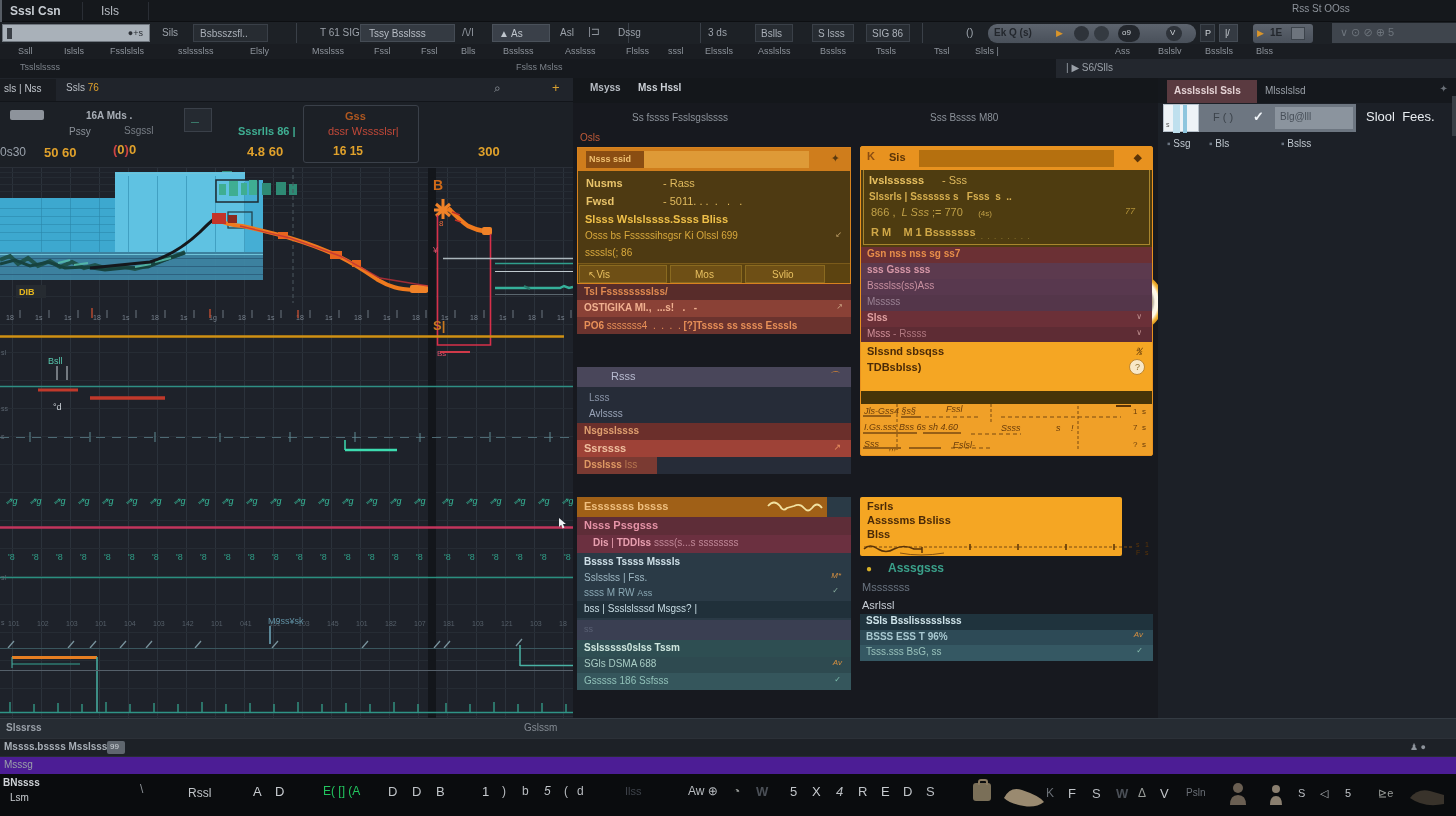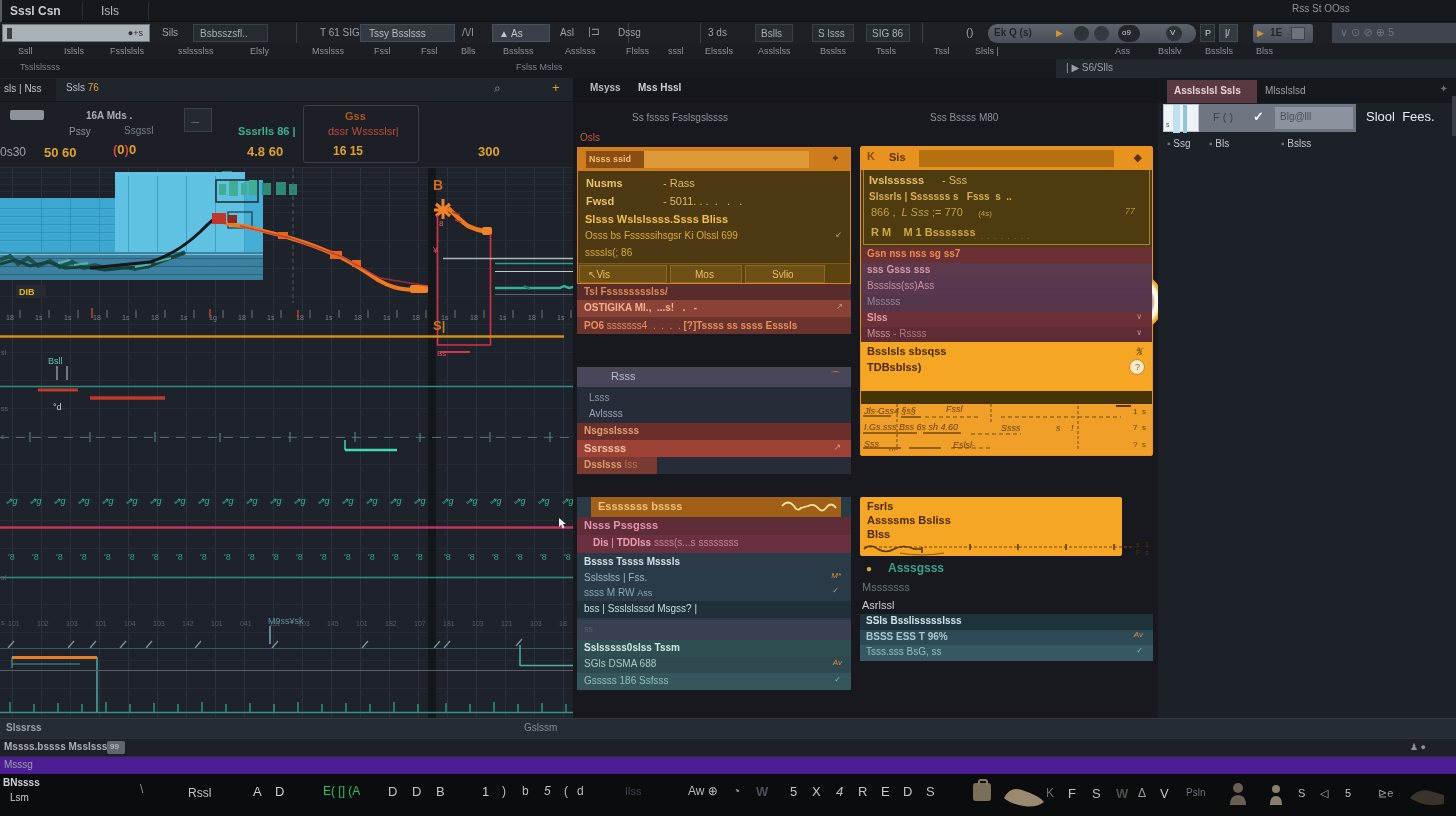--- a/index.html
+++ b/index.html
@@ -460,21 +460,21 @@
   <div class="abs" style="left:0;top:73px;width:274px;height:17px;background:#9e4237;">
       <div class="t" style="left:7px;top:2px;font-size:11px;color:#f0c0a0;font-weight:bold;">Ssrssss</div>
       <div class="t" style="right:10px;top:2px;font-size:9px;color:#e89060;">↗</div>
     </div>
   <div class="abs" style="left:0;top:90px;width:80px;height:17px;background:#7a3a32;">
       <div class="t" style="left:7px;top:2px;font-size:10px;color:#e09a64;font-weight:bold;">Dsslsss <span style="font-weight:normal;color:#b87850;">Iss</span></div>
     </div>
 </div>
 
 <div class="abs" style="left:577px;top:497px;width:274px;height:193px;background:#2a3a46;">
-  <div class="abs" style="left:0;top:0;width:250px;height:20px;background:#a06017;margin-left:14px;">
+  <div class="abs" style="left:0;top:0;width:250px;height:20px;background:#a06017;">
       <div class="t" style="left:7px;top:3px;font-size:11px;color:#f0c080;font-weight:bold;">Esssssss bssss</div>
     <svg class="abs" style="right:4px;top:3px;" width="56" height="15">
         <path d="M1 6 Q7 -1 13 6 Q16 12 20 8 L27 6 Q33 3 37 8 Q41 13 45 8 Q50 1 55 8" stroke="#f2e2a2" stroke-width="1.8" fill="none"></path>
       </svg>
   </div>
   <div class="abs" style="left:0;top:20px;width:274px;height:18px;background:#5e2d38;">
       <div class="t" style="left:7px;top:2px;font-size:11px;color:#e794a8;font-weight:bold;">Nsss Pssgsss</div>
     </div>
   <div class="abs" style="left:0;top:38px;width:274px;height:18px;background:#6b3040;">
       <div class="t" style="left:16px;top:2px;font-size:10px;color:#e8a0b0;"><b>Dis</b> | <b>TDDlss</b> <span style="color:#c08898;">ssss(s...s ssssssss</span></div>
@@ -538,21 +538,21 @@
     </div>
   <div class="abs" style="left:0;top:164px;width:291px;height:16px;background:#6b3038;">
       <div class="t" style="left:6px;top:1px;font-size:10px;color:#e0a0a0;font-weight:bold;">Slss</div>
       <div class="t" style="right:10px;top:1px;font-size:8px;color:#c09090;">∨</div>
     </div>
   <div class="abs" style="left:0;top:180px;width:291px;height:15px;background:#5e2c34;">
       <div class="t" style="left:6px;top:1px;font-size:10px;color:#d09098;">Msss <span style="color:#b07880;">- Rssss</span></div>
       <div class="t" style="right:10px;top:1px;font-size:8px;color:#c09090;">∨</div>
     </div>
   <div class="abs" style="left:0;top:195px;width:291px;height:49px;background:#f5a623;">
-    <div class="t" style="left:6px;top:3px;font-size:11px;color:#4a2a08;font-weight:bold;">Bsslsls sbsqss</div>
+    <div class="t" style="left:6px;top:3px;font-size:11px;color:#4a2a08;font-weight:bold;">Slssnd sbsqss</div>
     <div class="t" style="right:10px;top:2px;font-size:10px;color:#5a3408;font-style:italic;">℁</div>
     <div class="t" style="left:6px;top:19px;font-size:11px;color:#4a2a08;font-weight:bold;">TDBsblss)</div>
     <div class="abs" style="right:7px;top:17px;width:16px;height:16px;border-radius:8px;background:#f8e8c8;border:1px solid #c08830;">
         <div class="t" style="left:5px;top:2px;font-size:9px;color:#907030;">?</div>
       </div>
   </div>
   <div class="abs" style="left:0;top:244px;width:291px;height:13px;background:#463408;"></div>
   <div class="abs" style="left:0;top:257px;width:291px;height:51px;background:#f0a028;">
     <svg width="291" height="51">
       <g stroke="#7a4a10" stroke-width="1" fill="none">

